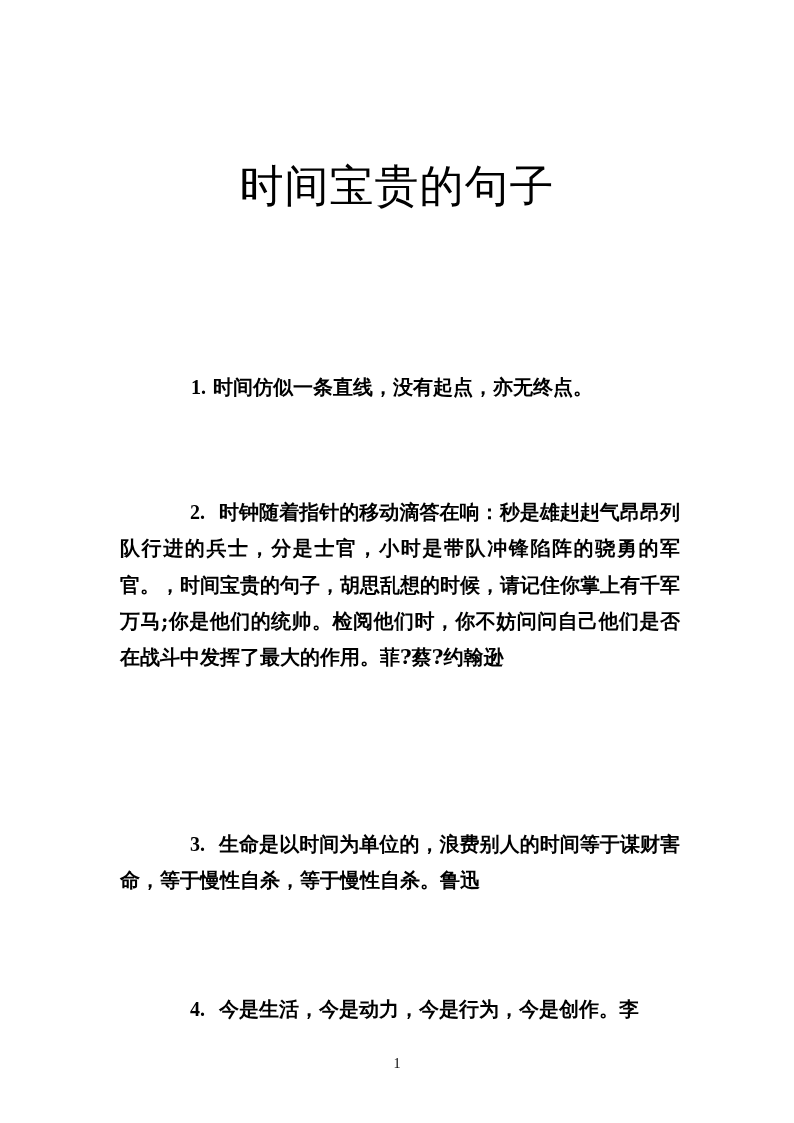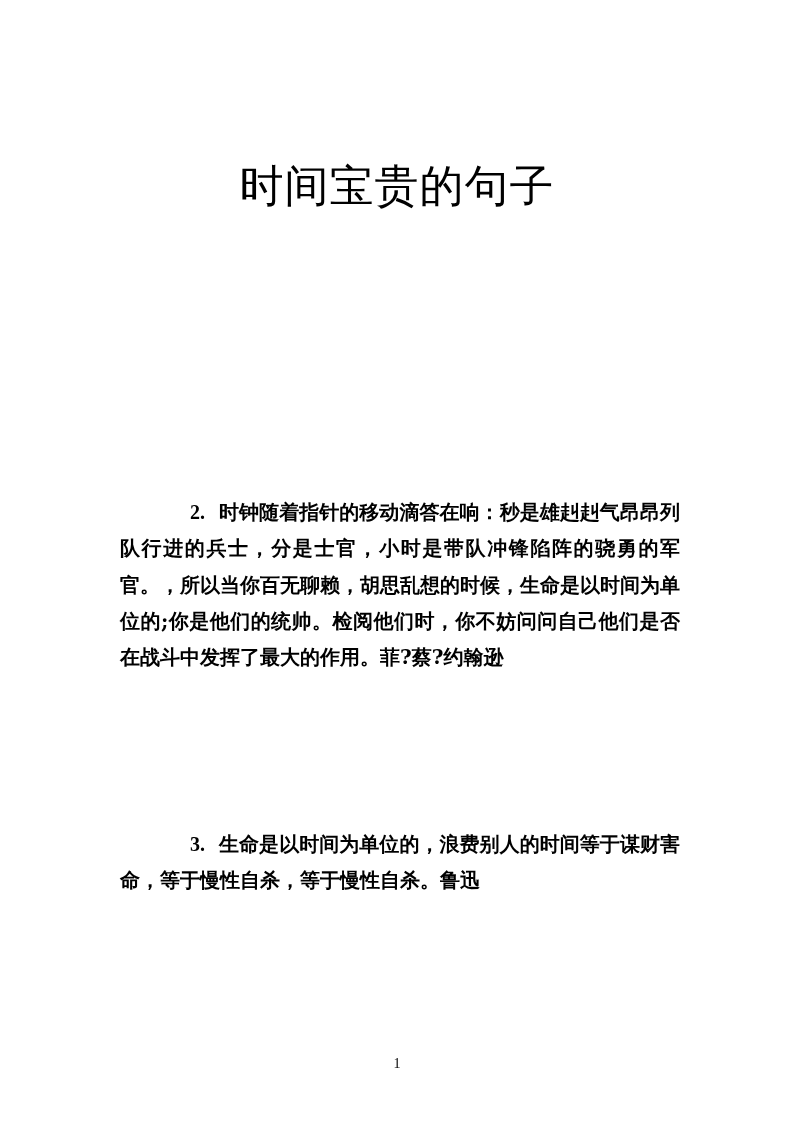--- a/index.html
+++ b/index.html
@@ -28,26 +28,34 @@
       position: absolute; left: 0; width: 794px; top: 1040px;
       text-align: center; font-family: "Liberation Serif", serif; font-size: 14px;
     }
   </style>
 </head>
 <body>
 
 <div class="page">
   <h1 class="title">时间宝贵的句子</h1>
 
+  <p class="para p1">
+    <span class="num">1.</span>
+    <span>时间仿似一条直线，没有起点，亦无终点。</span>
+  </p>
 
   <p class="para p2">
     <span class="num">2.</span>&nbsp;
-    <span>时钟随着指针的移动滴答在响：秒是雄赳赳气昂昂列队行进的兵士，分是士官，小时是带队冲锋陷阵的骁勇的军官。，所以当你百无聊赖，胡思乱想的时候，生命是以时间为单位的;你是他们的统帅。检阅他们时，你不妨问问自己他们是否在战斗中发挥了最大的作用。菲?蔡?约翰逊</span>
+    <span>时钟随着指针的移动滴答在响：秒是雄赳赳气昂昂列队行进的兵士，分是士官，小时是带队冲锋陷阵的骁勇的军官。，时间宝贵的句子，胡思乱想的时候，请记住你掌上有千军万马;你是他们的统帅。检阅他们时，你不妨问问自己他们是否在战斗中发挥了最大的作用。菲?蔡?约翰逊</span>
   </p>
 
   <p class="para p3">
     <span class="num">3.</span>&nbsp;
     <span>生命是以时间为单位的，浪费别人的时间等于谋财害命，等于慢性自杀，等于慢性自杀。鲁迅</span>
   </p>
 
+  <p class="para p4">
+    <span class="num">4.</span>&nbsp;
+    <span>今是生活，今是动力，今是行为，今是创作。李</span>
+  </p>
 
   <div class="pagenum">1</div>
 </div>
 
 </body></html>

